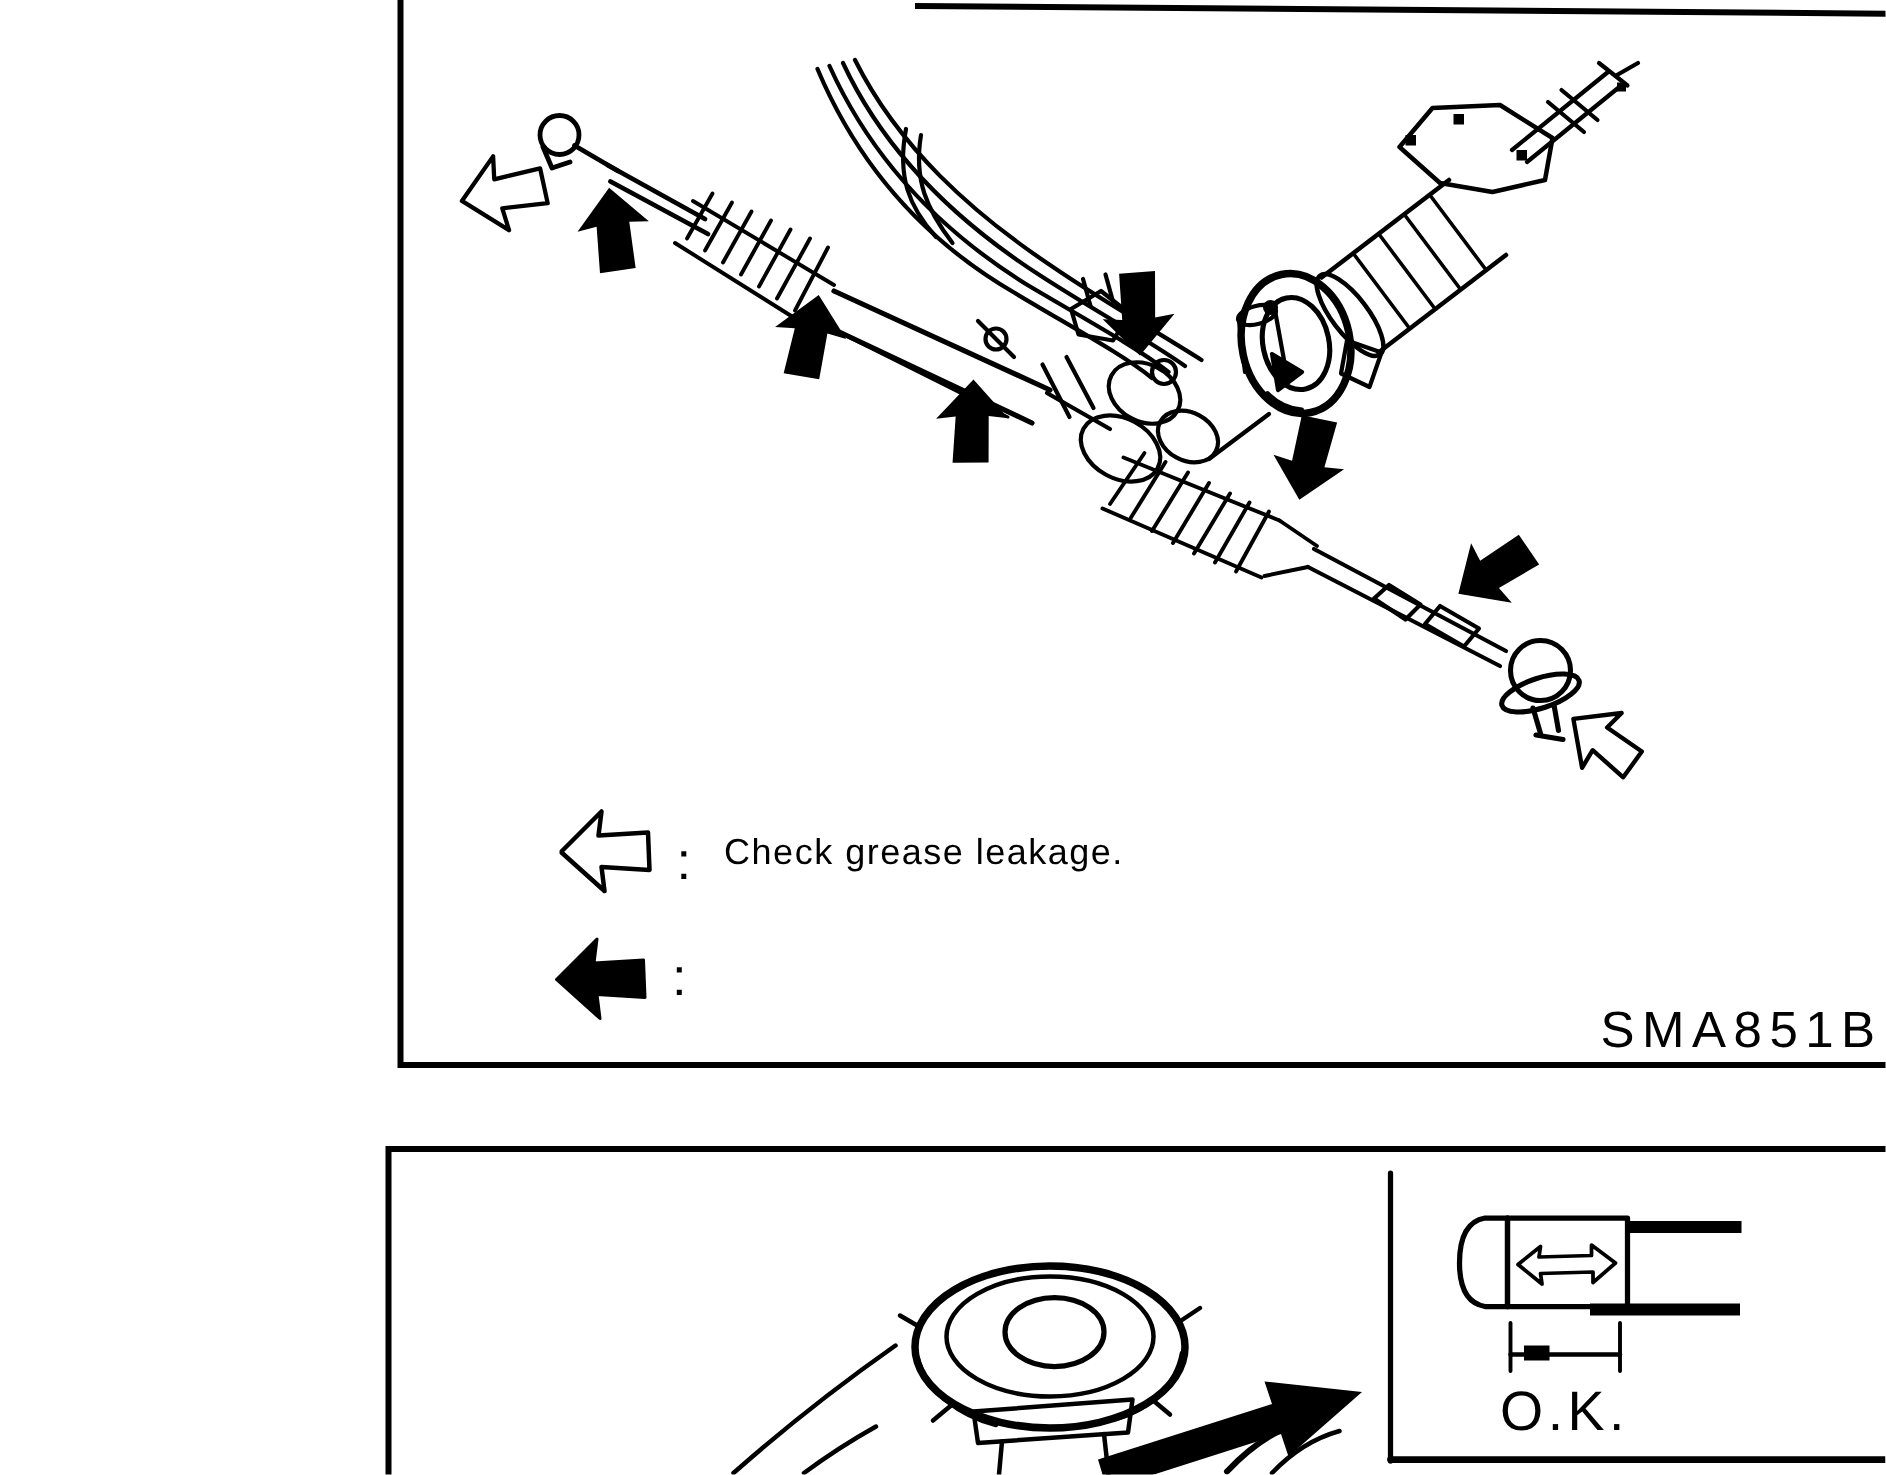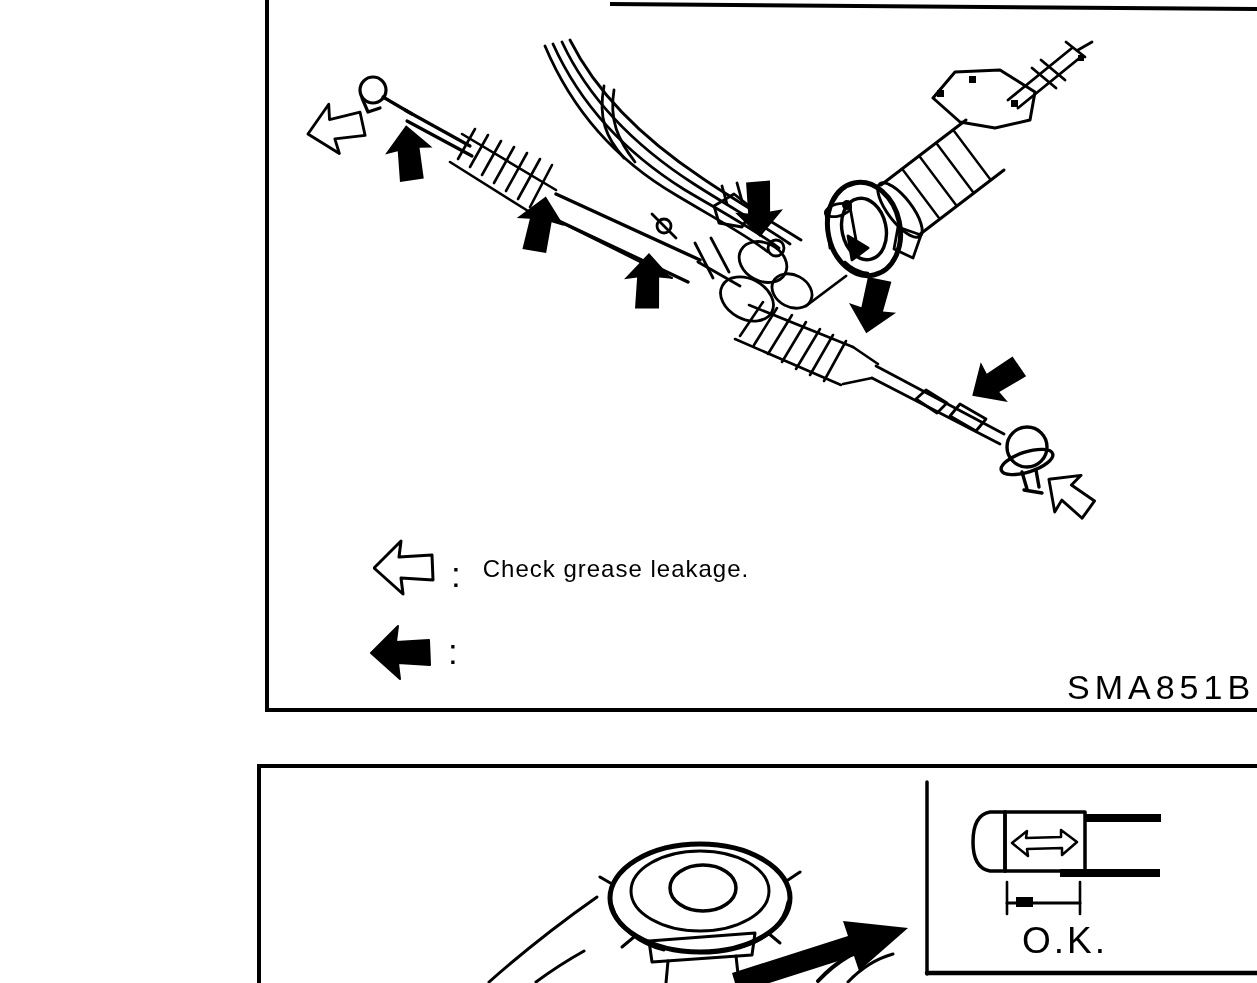--- a/index.html
+++ b/index.html
@@ -36,21 +36,21 @@
   }
   #legend-row-grease .legend-sep,
   #legend-row-grease .legend-label { margin-top: 18px; }
   #legend-row-torque .legend-sep,
   #legend-row-torque .legend-label { margin-top: 10px; }
   .figure-code {
     position: absolute; left: 798px; top: 674px;
     font-size: 34px; letter-spacing: 5px; white-space: nowrap;
   }
   .inset-label {
-    position: absolute; left: 761px; top: 152px;
+    position: absolute; left: 739px; top: 152px;
     font-size: 37px; letter-spacing: 3px; white-space: nowrap;
   }
 </style>
 </head>
 <body>
 
 <section class="panel" id="top-panel">
 
   <svg class="fig-svg" width="988" height="716" viewBox="269 -6 988 716" xmlns="http://www.w3.org/2000/svg">
     <defs>

